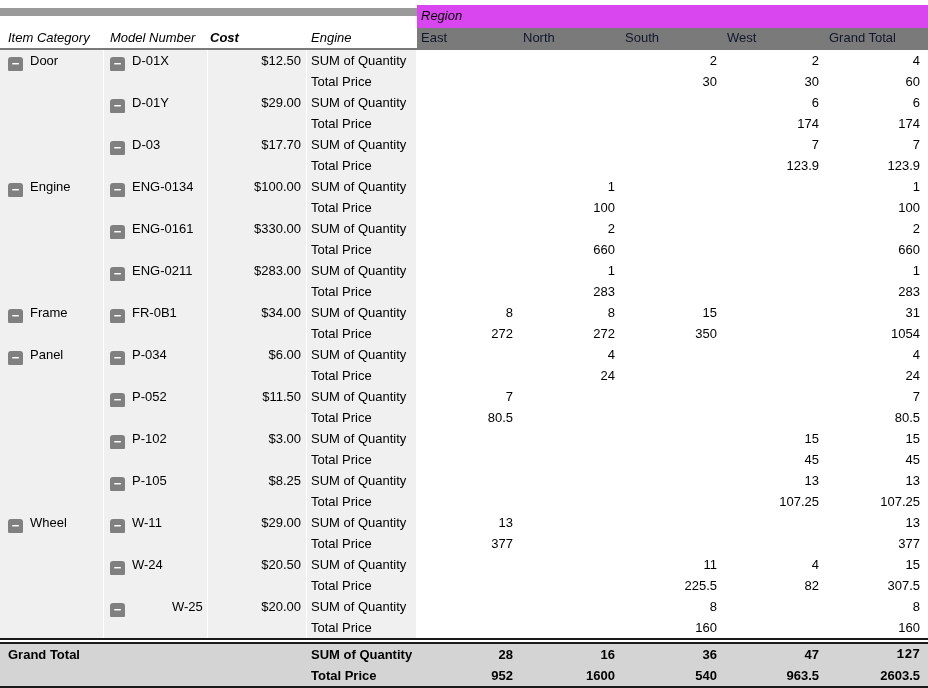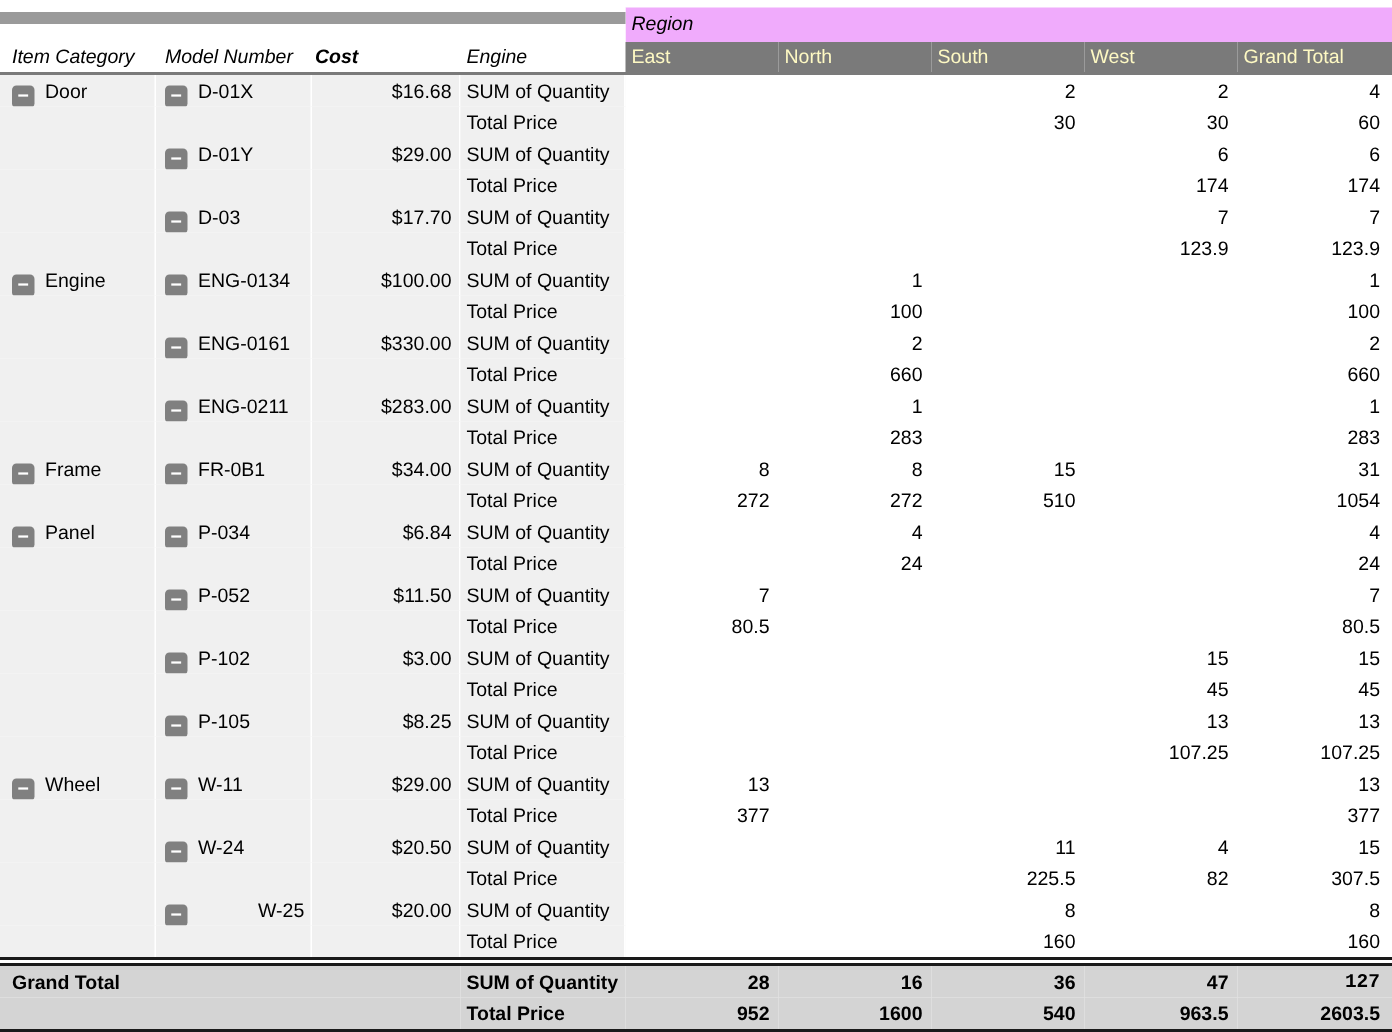--- a/index.html
+++ b/index.html
@@ -2,30 +2,30 @@
 <html><head>
 <meta charset="utf-8">
 <style>
   html,body{margin:0;padding:0;background:#fff;}
   .pivot{width:928px;height:688px;background:#fff;position:relative;
          font-family:"Liberation Sans",sans-serif;font-size:13px;color:#000;overflow:hidden;}
   
   .region-row{display:flex;height:23px;margin-top:5px;}
   .region-left{width:417px;position:relative;background:#fff;}
   .region-left .graybar{position:absolute;top:3px;left:0;width:417px;height:8px;background:#9a9a9a;}
-  .region-cell{width:511px;background:#f0abfc;font-style:italic;box-sizing:border-box;
+  .region-cell{width:511px;background:#d946ef;font-style:italic;box-sizing:border-box;
                padding-left:4px;line-height:22px;}
   
   .header-row{display:flex;height:22px;box-sizing:border-box;border-bottom:2px solid #7a7a7a;}
   .hcell{font-style:italic;line-height:19px;box-sizing:border-box;background:#fff;}
   .h-cat{width:104px;padding-left:8px;}
   .h-model{width:104px;padding-left:6px;}
   .h-cost{width:99px;padding-left:2px;font-weight:bold;}
   .h-values{width:110px;padding-left:4px;}
-  .rcell{background:#7a7a7a;color:#fef9c3;line-height:19px;box-sizing:border-box;
+  .rcell{background:#7a7a7a;color:#0f172a;line-height:19px;box-sizing:border-box;
          width:102px;padding-left:4px;overflow:hidden;}
   .rcell.last{width:103px;}
   
   .row{display:flex;height:21px;line-height:21px;}
   .lcell{box-sizing:border-box;background:#f0f0f0;border-right:1px solid #ffffff;overflow:hidden;white-space:nowrap;}
   .c-cat{width:104px;padding-left:8px;}
   .c-model{width:104px;padding-left:6px;}
   .c-cost{width:99px;text-align:right;padding-right:5px;}
   .c-values{width:110px;padding-left:4px;}
   .dcell{box-sizing:border-box;width:102px;background:#fff;text-align:right;padding-right:6px;}
@@ -59,21 +59,21 @@
     <div class="rcell">North</div>
     <div class="rcell">South</div>
     <div class="rcell">West</div>
     <div class="rcell last">Grand Total</div>
   </div>
 
   <div id="pivot-body">
       <div class="row">
         <div class="lcell c-cat"><div class="minus">−</div><div class="" style="display: inline;">Door</div></div>
         <div class="lcell c-model"><div class="minus">−</div><div class="" style="display: inline;">D-01X</div></div>
-        <div class="lcell c-cost">$16.68</div>
+        <div class="lcell c-cost">$12.50</div>
         <div class="lcell c-values">SUM of Quantity</div>
         <div class="dcell"></div>
         <div class="dcell"></div>
         <div class="dcell">2</div>
         <div class="dcell">2</div>
         <div class="dcell last">4</div>
       </div>
       <div class="row">
         <div class="lcell c-cat"></div>
         <div class="lcell c-model"></div>
@@ -206,28 +206,28 @@
         <div class="dcell"></div>
         <div class="dcell last">31</div>
       </div>
       <div class="row">
         <div class="lcell c-cat"></div>
         <div class="lcell c-model"></div>
         <div class="lcell c-cost"></div>
         <div class="lcell c-values">Total Price</div>
         <div class="dcell">272</div>
         <div class="dcell">272</div>
-        <div class="dcell">510</div>
+        <div class="dcell">350</div>
         <div class="dcell"></div>
         <div class="dcell last">1054</div>
       </div>
       <div class="row">
         <div class="lcell c-cat"><div class="minus">−</div><div class="" style="display: inline;">Panel</div></div>
         <div class="lcell c-model"><div class="minus">−</div><div class="" style="display: inline;">P-034</div></div>
-        <div class="lcell c-cost">$6.84</div>
+        <div class="lcell c-cost">$6.00</div>
         <div class="lcell c-values">SUM of Quantity</div>
         <div class="dcell"></div>
         <div class="dcell">4</div>
         <div class="dcell"></div>
         <div class="dcell"></div>
         <div class="dcell last">4</div>
       </div>
       <div class="row">
         <div class="lcell c-cat"></div>
         <div class="lcell c-model"></div>

